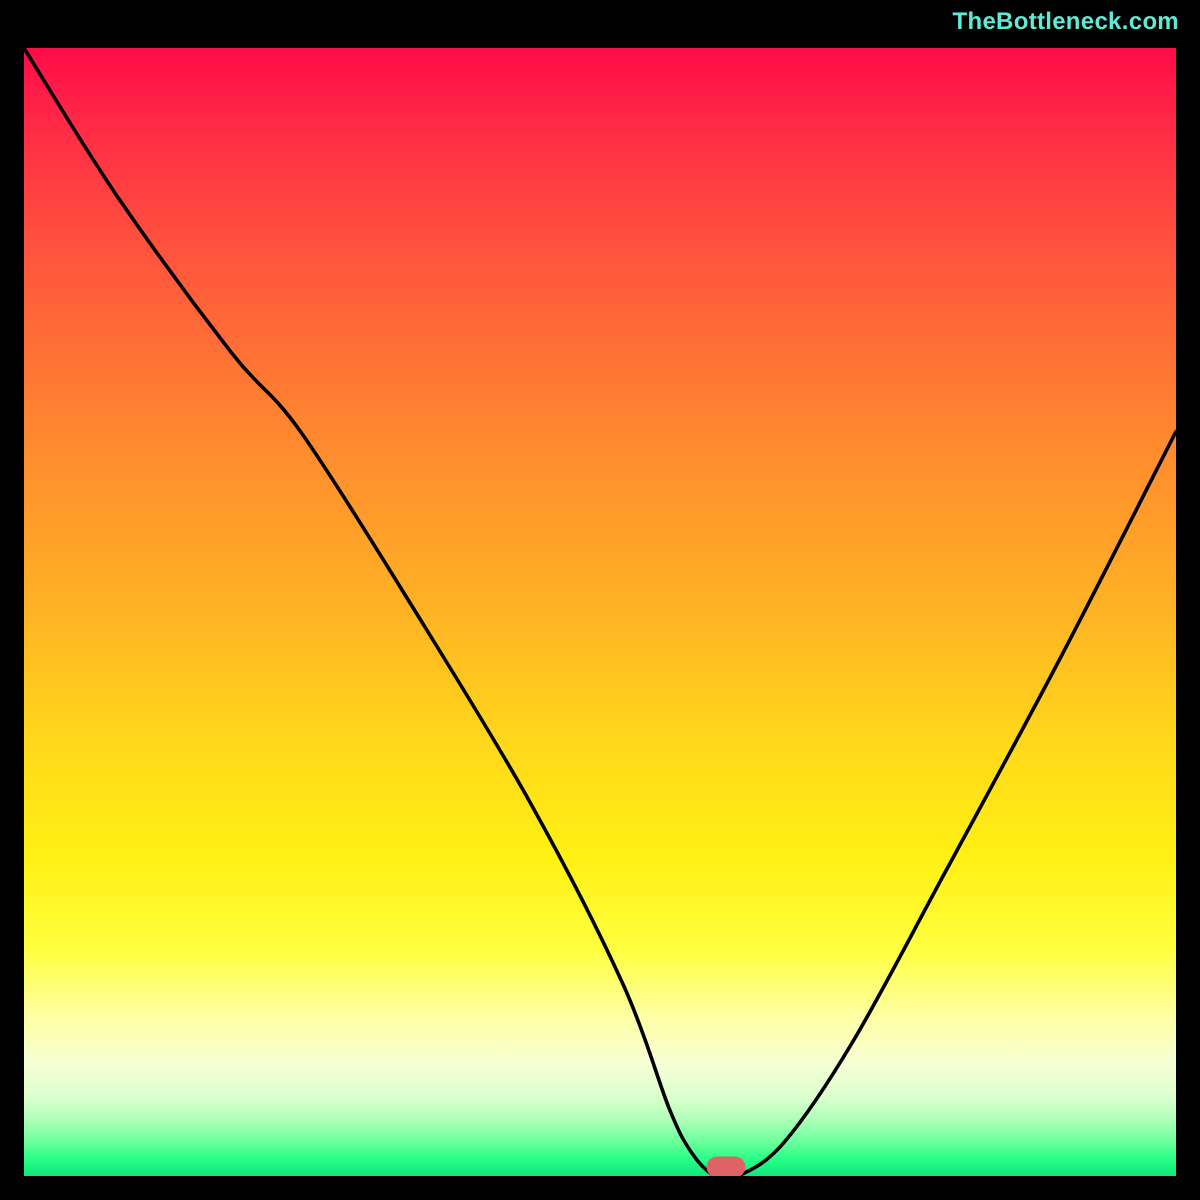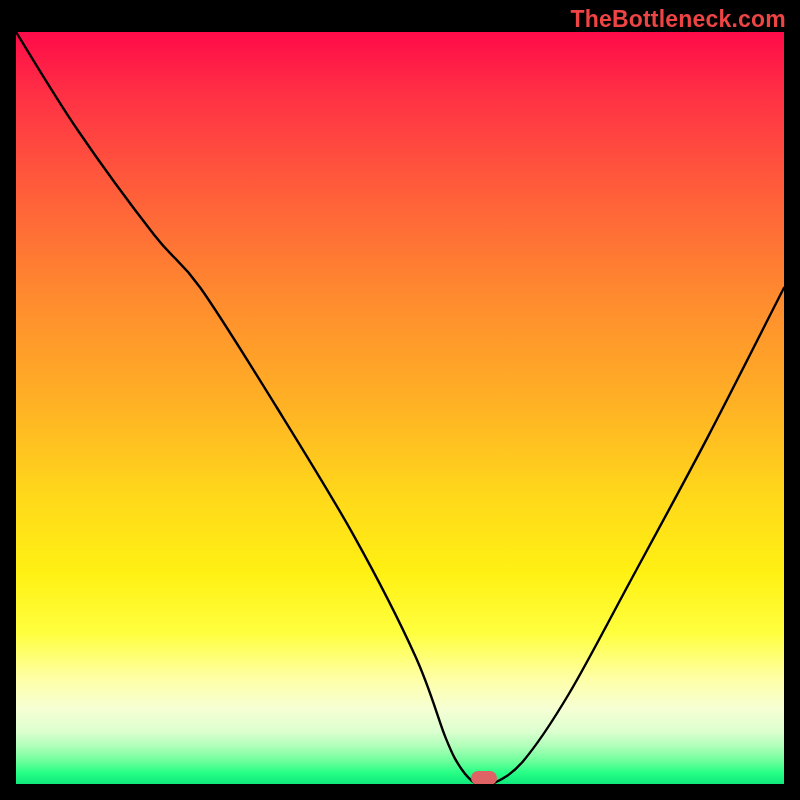--- a/index.html
+++ b/index.html
@@ -58,23 +58,23 @@
     width: 26px;
     height: 14px;
     border-radius: 8px;
     background: #df6264;
     transform: translate(-50%, -50%);
   }
   .watermark {
     position: absolute;
     top: 6px;
     right: 14px;
-    font-size: 23px;
+    font-size: 16px;
     font-weight: 600;
-    color: #ef4444;
+    color: #5eead4;
     letter-spacing: 0.2px;
   }
 </style>
 </head>
 <body>
 
 <div class="frame">
 
   <div class="watermark">TheBottleneck.com</div>
 

